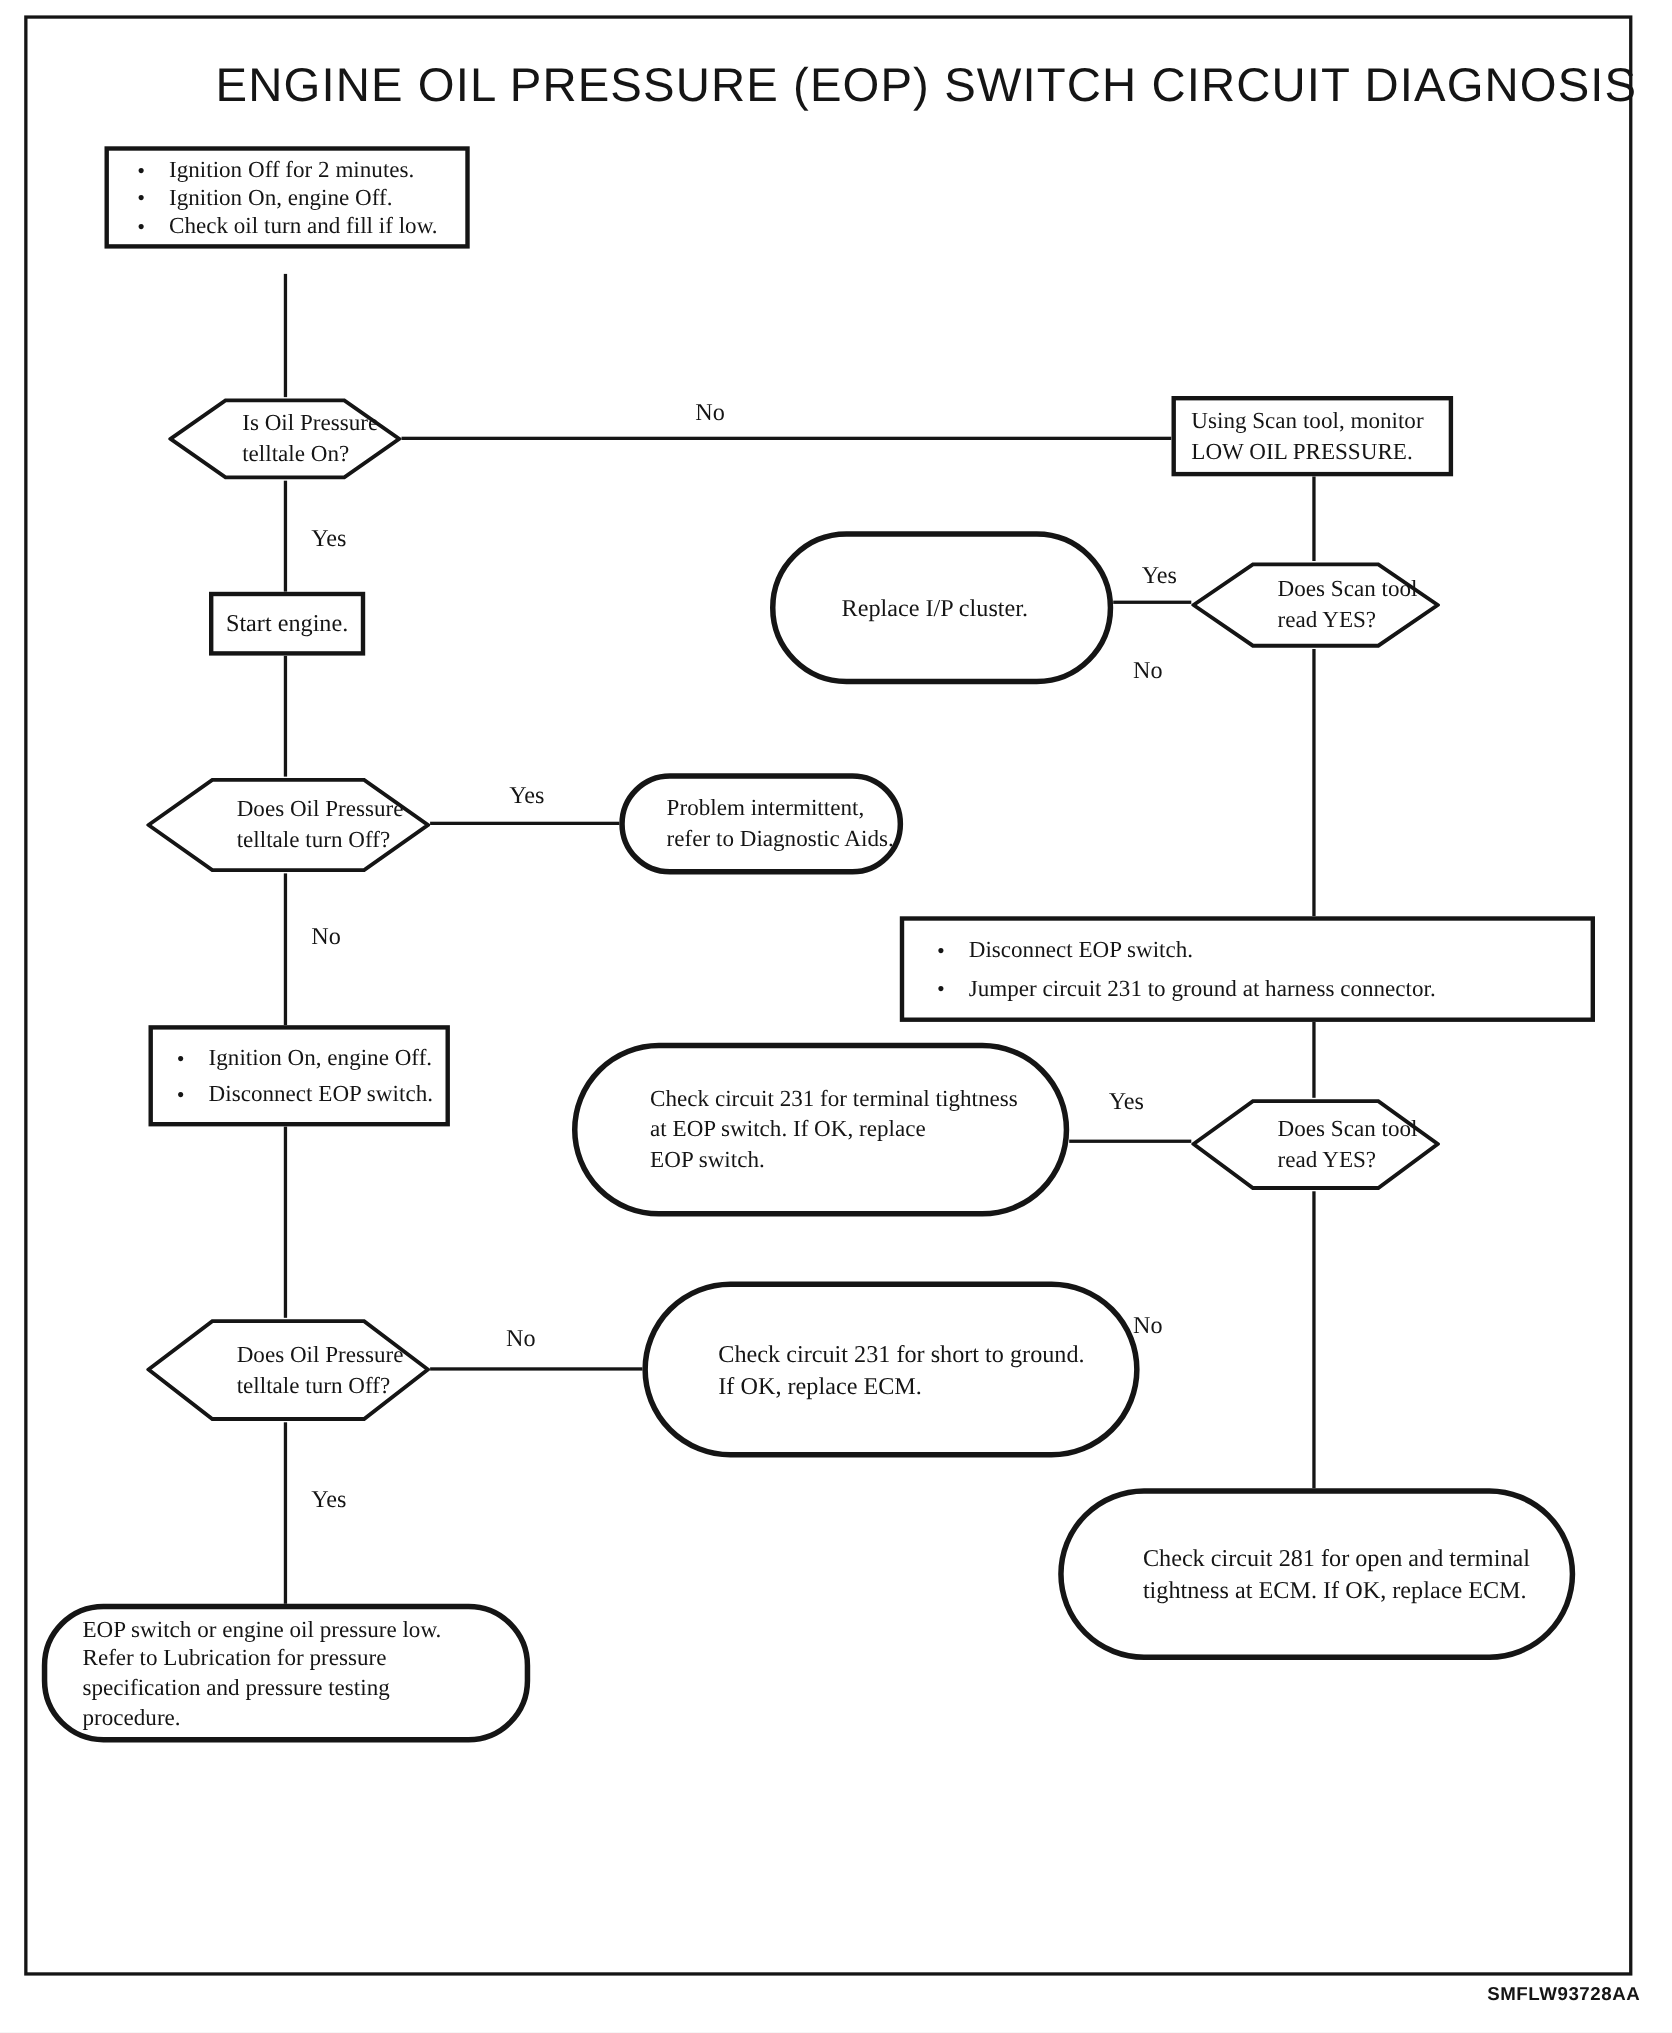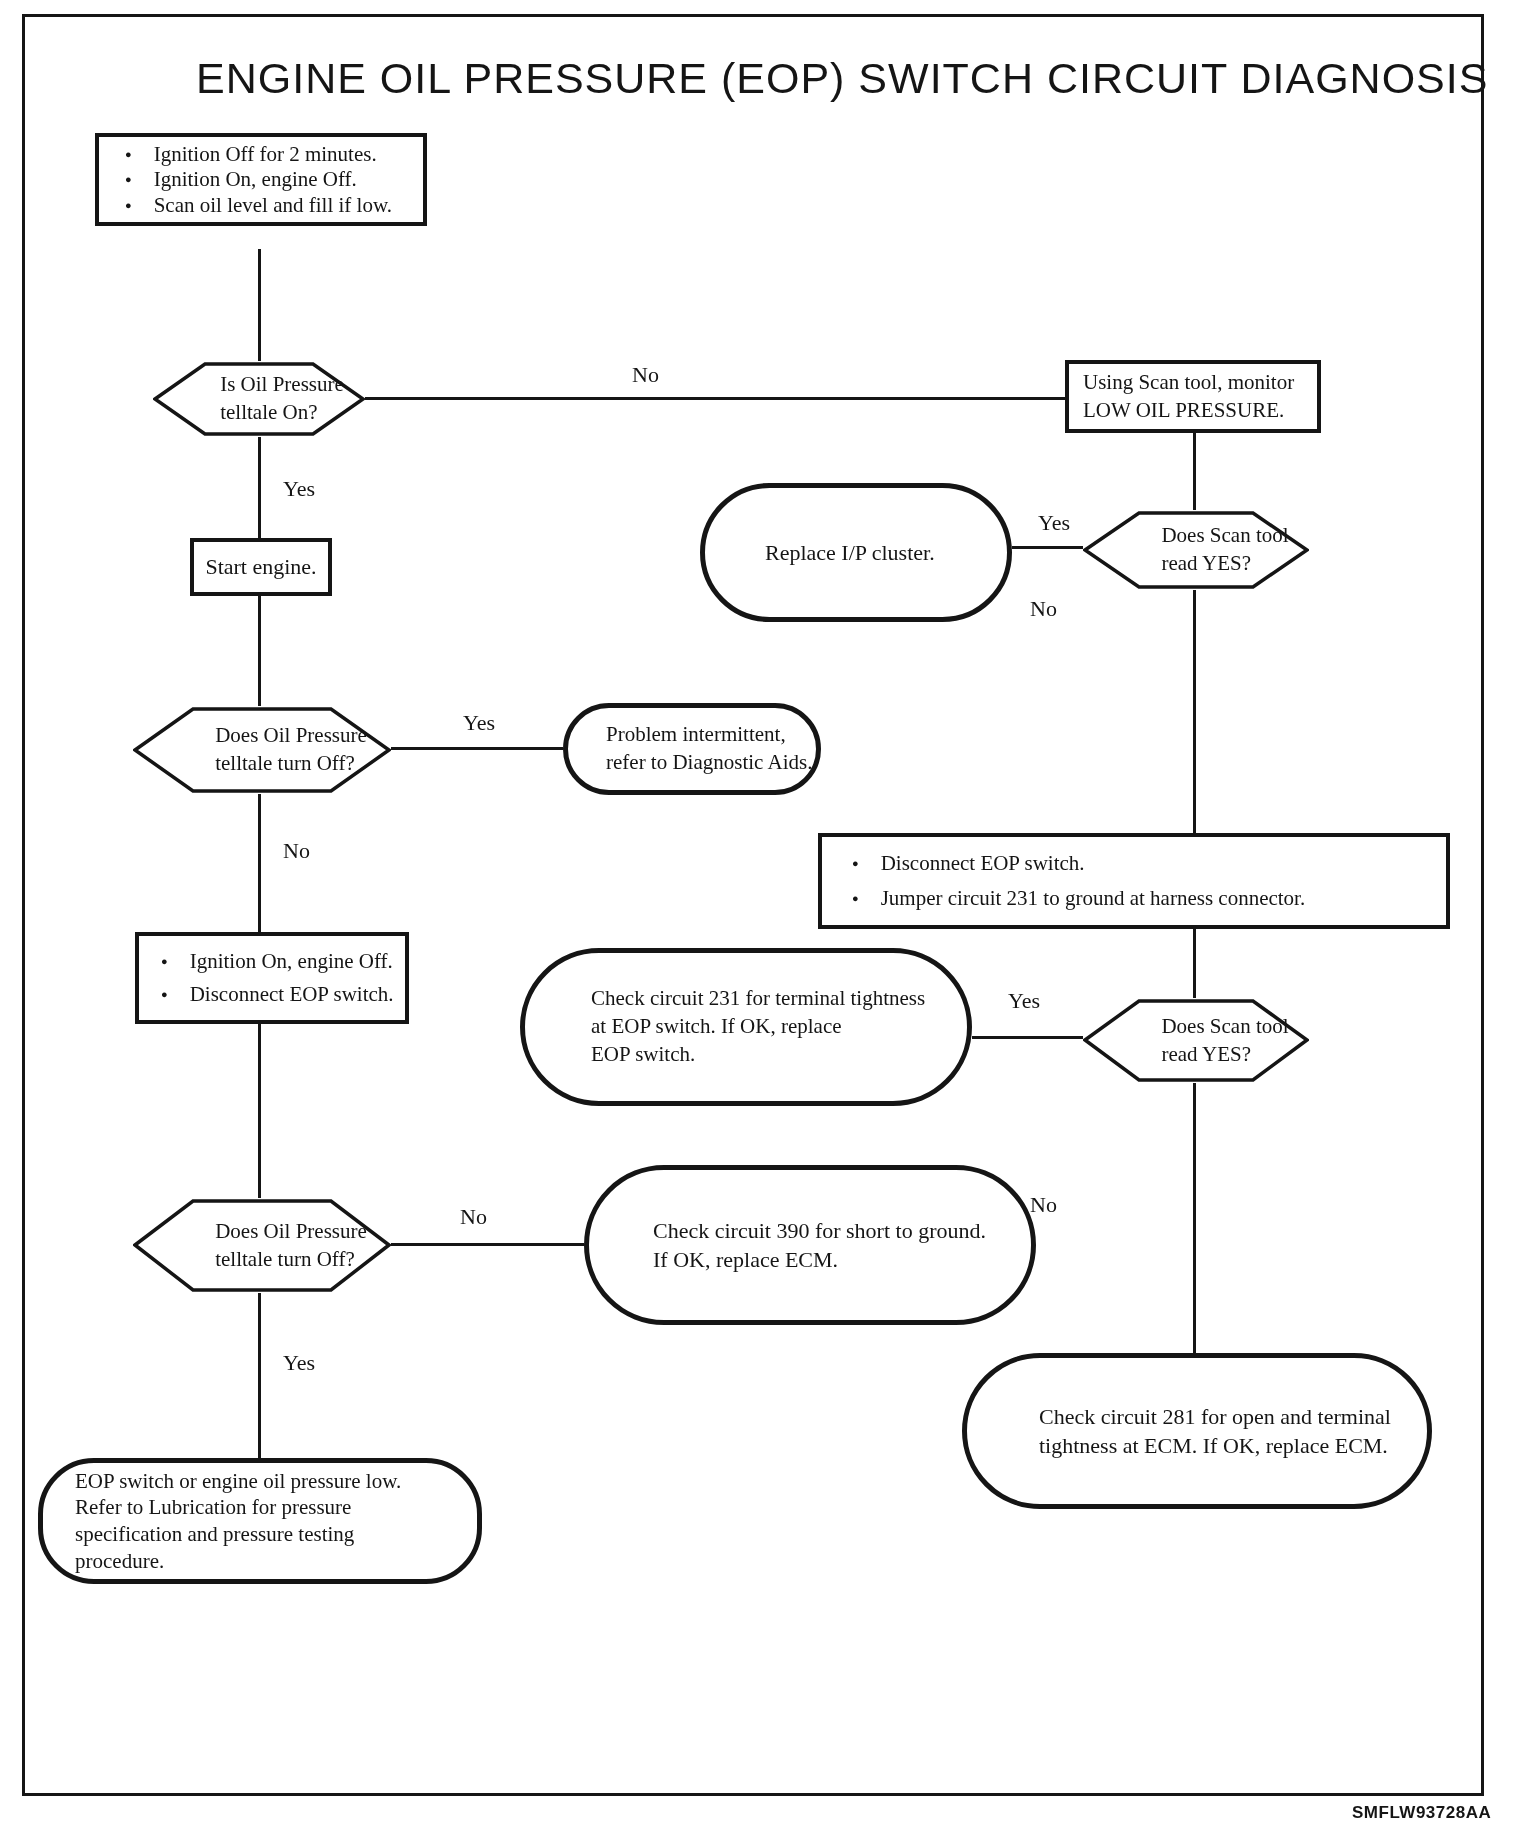--- a/index.html
+++ b/index.html
@@ -85,21 +85,21 @@
 
   <div class="node rect" style="left:95px;top:133px;width:332px;height:93px;">
     <div class="bullets" style="padding:4px 10px 4px 26px;">
       <div class="bullet-row">
           <span>Ignition Off for 2 minutes.</span>
         </div>
       <div class="bullet-row">
           <span>Ignition On, engine Off.</span>
         </div>
       <div class="bullet-row">
-          <span>Scan oil level and fill if low.</span>
+          <span>Check oil turn and fill if low.</span>
         </div>
     </div>
   </div>
 
   <div class="hex" style="left:153px;top:361px;width:212px;height:76px;">
     <svg width="212" height="76">
       <polygon points="2,38 52,3 160,3 210,38 160,73 52,73" fill="#ffffff" stroke="#151515" stroke-width="3.5"></polygon>
     </svg>
     <div class="node-text" style="padding-left:46px;">Is Oil Pressure
 telltale On?</div>
@@ -177,21 +177,21 @@
 
   <div class="hex" style="left:133px;top:1198px;width:258px;height:95px;">
     <svg width="258" height="95">
       <polygon points="2,47 60,3 198,3 256,47 198,92 60,92" fill="#ffffff" stroke="#151515" stroke-width="3.5"></polygon>
     </svg>
     <div class="node-text" style="padding-left:58px;">Does Oil Pressure
 telltale turn Off?</div>
   </div>
 
   <div class="node stadium" style="left:584px;top:1165px;width:452px;height:160px;border-radius:80px;">
-    <div class="node-text" style="padding-left:64px;font-size:22px;">Check circuit 390 for short to ground.
+    <div class="node-text" style="padding-left:64px;font-size:22px;">Check circuit 231 for short to ground.
 If OK, replace ECM.</div>
   </div>
 
   <div class="node stadium" style="left:962px;top:1353px;width:470px;height:156px;border-radius:78px;">
     <div class="node-text" style="padding-left:72px;font-size:22px;">Check circuit 281 for open and terminal
 tightness at ECM. If OK, replace ECM.</div>
   </div>
 
   <div class="node stadium" style="left:38px;top:1458px;width:444px;height:126px;border-radius:56px;">
     <div class="node-text" style="padding-left:32px;line-height:1.27;">EOP switch or engine oil pressure low.

